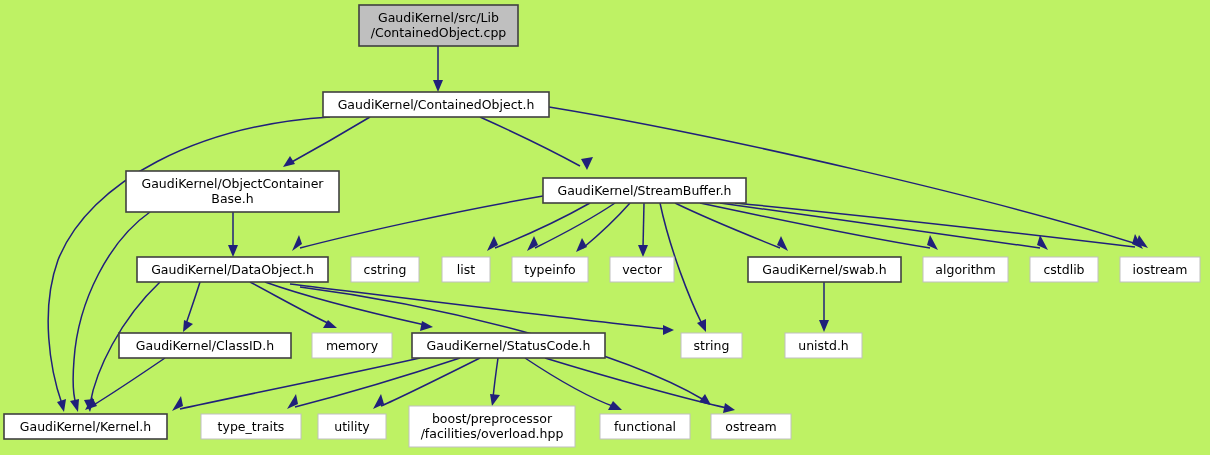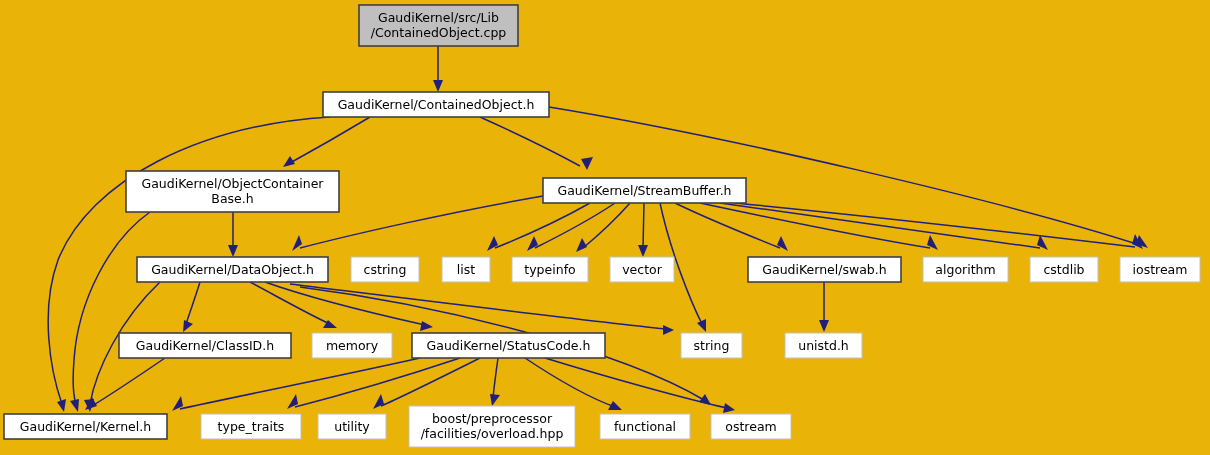--- a/index.html
+++ b/index.html
@@ -4,21 +4,21 @@
 <style>
   html, body {
     margin: 0;
     padding: 0;
     background: #ffffff;
   }
   #graph-root {
     position: relative;
     width: 1210px;
     height: 455px;
-    background: #eab308;
+    background: #bef264;
     font-family: "DejaVu Sans", "Liberation Sans", sans-serif;
     overflow: hidden;
   }
   svg#dep-graph {
     display: block;
     width: 1210px;
     height: 455px;
   }
   .node-box {
     fill: #ffffff;

